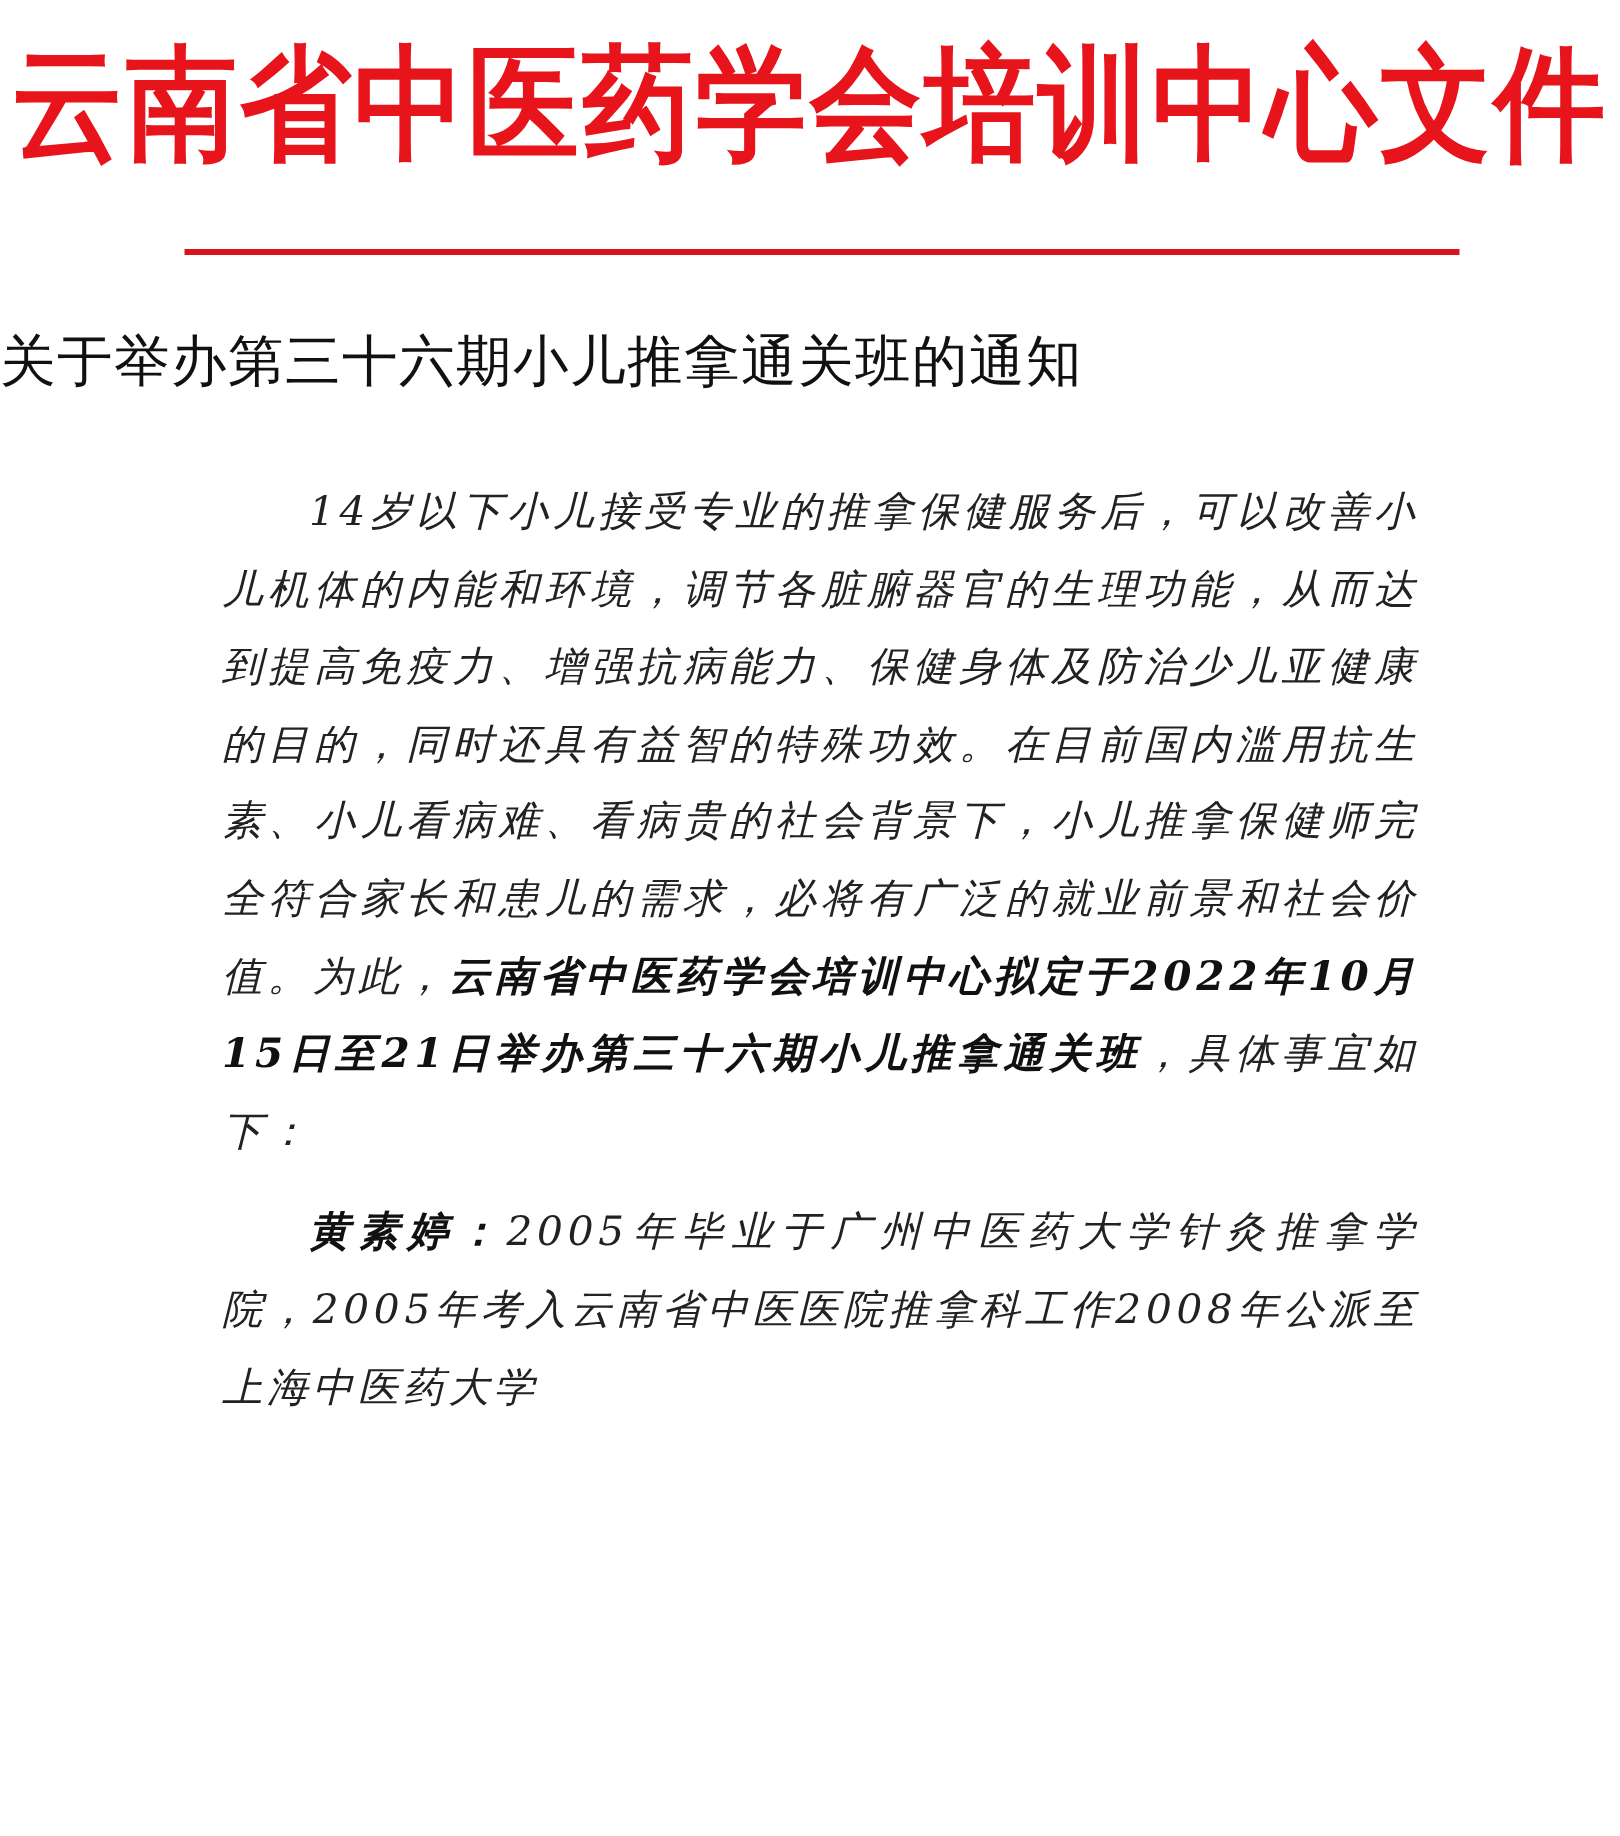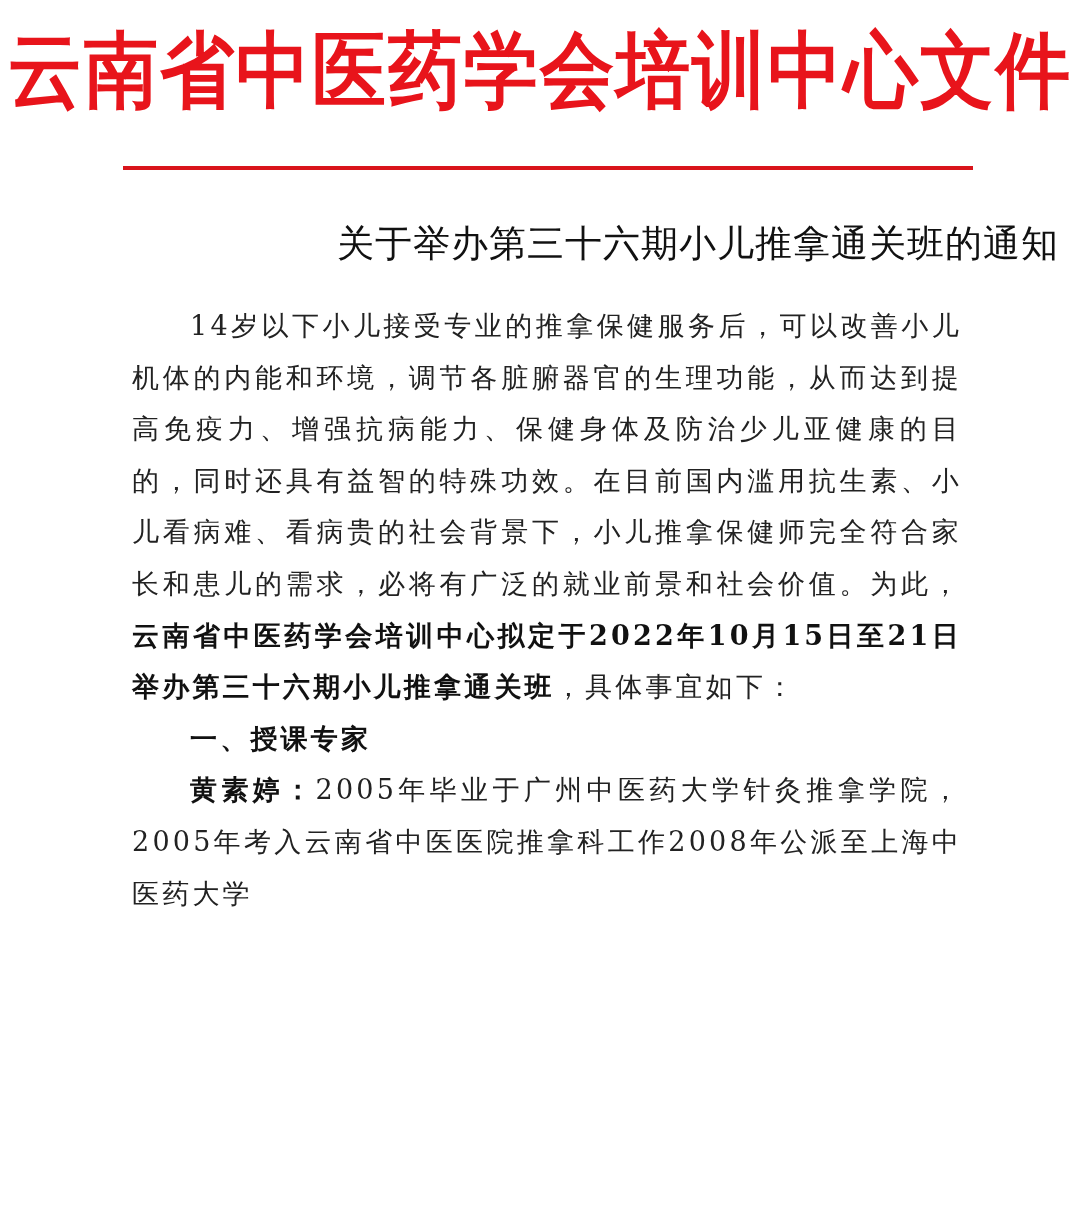--- a/index.html
+++ b/index.html
@@ -34,42 +34,43 @@
       top: 166px;
       width: 850px;
       height: 4px;
       background: #d9141b;
     }
     .notice-title {
       position: absolute;
       left: 0;
       top: 214px;
       width: 1059px;
-      text-align: right;
-      font-family: Liberation Serif, serif;
+      text-align: left;
+      font-family: Liberation Mono, monospace;
       font-size: 37px;
       color: #111111;
       line-height: 60px;
       letter-spacing: 1px;
     }
     .body-text {
       position: absolute;
       left: 132px;
       top: 300px;
       width: 830px;
       font-family: "DejaVu Serif", "Liberation Serif", serif;
       font-size: 27px;
       color: #222222;
       line-height: 51.6px;
       letter-spacing: 3.2px;
       text-align: justify;
     }
     .body-text p {
-      margin: 0;
+      margin: 16px;
       text-indent: 58px;
+      font-style: italic;
     }
     .bold {
       font-weight: bold;
       color: #111111;
     }
     .section-heading {
       font-family: "DejaVu Sans", "Liberation Sans", sans-serif;
       font-weight: bold;
       color: #111111;
     }
@@ -77,15 +78,14 @@
 </head>
 <body>
 
 <div class="doc-header">云南省中医药学会培训中心文件</div>
 <div class="header-rule"></div>
 
 <div class="notice-title">关于举办第三十六期小儿推拿通关班的通知</div>
 
 <div class="body-text">
   <p><span>14岁以下小儿接受专业的推拿保健服务后，可以改善小儿机体的内能和环境，调节各脏腑器官的生理功能，从而达到提高免疫力、增强抗病能力、保健身体及防治少儿亚健康的目的，同时还具有益智的特殊功效。在目前国内滥用抗生素、小儿看病难、看病贵的社会背景下，小儿推拿保健师完全符合家长和患儿的需求，必将有广泛的就业前景和社会价值。为此，</span><span class="bold">云南省中医药学会培训中心拟定于2022年10月15日至21日举办第三十六期小儿推拿通关班</span><span>，具体事宜如下：</span></p>
-  <p class="section-heading">一、授课专家</p>
   <p><span class="bold">黄素婷：</span><span>2005年毕业于广州中医药大学针灸推拿学院，2005年考入云南省中医医院推拿科工作2008年公派至上海中医药大学</span></p>
 </div>
 
 </body></html>

